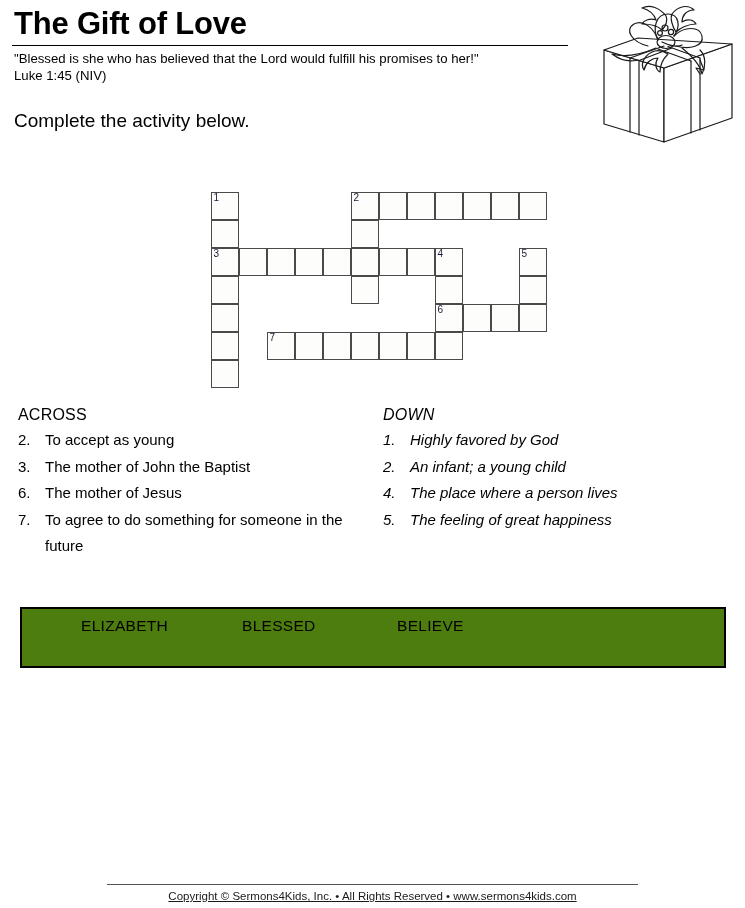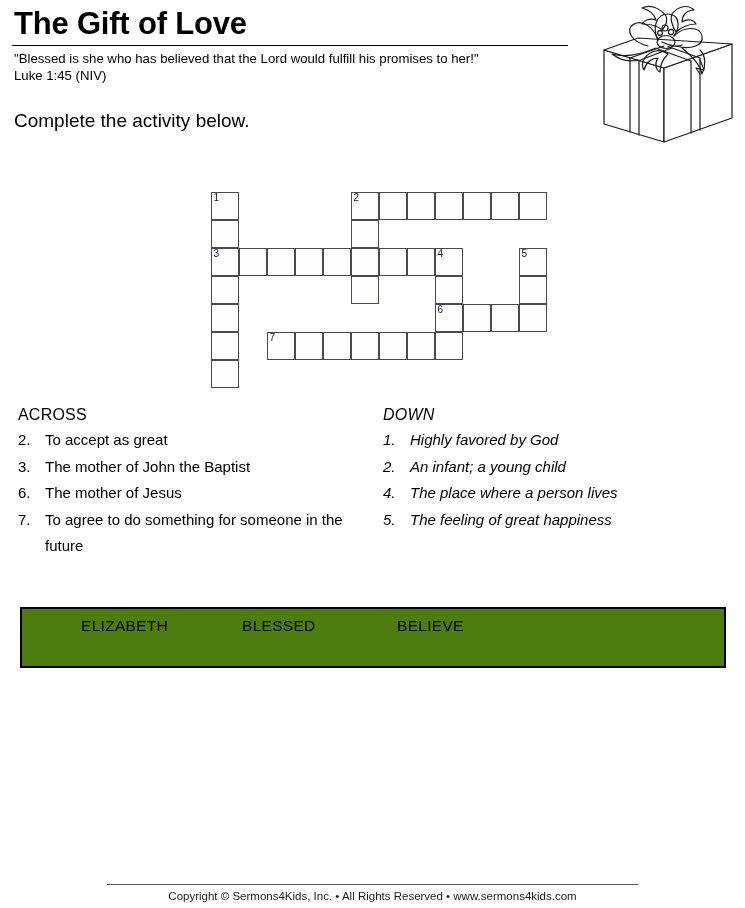--- a/index.html
+++ b/index.html
@@ -65,21 +65,21 @@
   .wb-c2 { width: 155px; }
   .wb-c3 { width: 160px; }
 
   
   .footer-rule {
     position: absolute; left: 107px; top: 884px; width: 531px;
     border-top: 1.3px solid #555;
   }
   .footer {
     position: absolute; left: 0; top: 890px; width: 745px;
-    text-align: center; font-size: 11.5px; color: #1a1a1a;
+    text-align: center; font-size: 11.5px; color: #1a1a1a; text-decoration: underline;
   }
 </style>
 </head>
 <body>
 
 <div class="page">
 
   <div class="header">
     <h1 class="title">The Gift of Love</h1>
     <div class="title-rule"></div>
@@ -184,21 +184,21 @@
       </div>
   </div>
 
   <div class="clues">
     <div class="clue-cols">
       <div class="clue-col">
         <div class="clue-head">ACROSS</div>
         <ul class="clue-list" id="across-list">
             <li class="clue-item">
               <span class="clue-num">2.</span>
-              <span class="clue-text">To accept as great</span>
+              <span class="clue-text">To accept as young</span>
             </li>
             <li class="clue-item">
               <span class="clue-num">3.</span>
               <span class="clue-text">The mother of John the Baptist</span>
             </li>
             <li class="clue-item">
               <span class="clue-num">6.</span>
               <span class="clue-text">The mother of Jesus</span>
             </li>
             <li class="clue-item">

